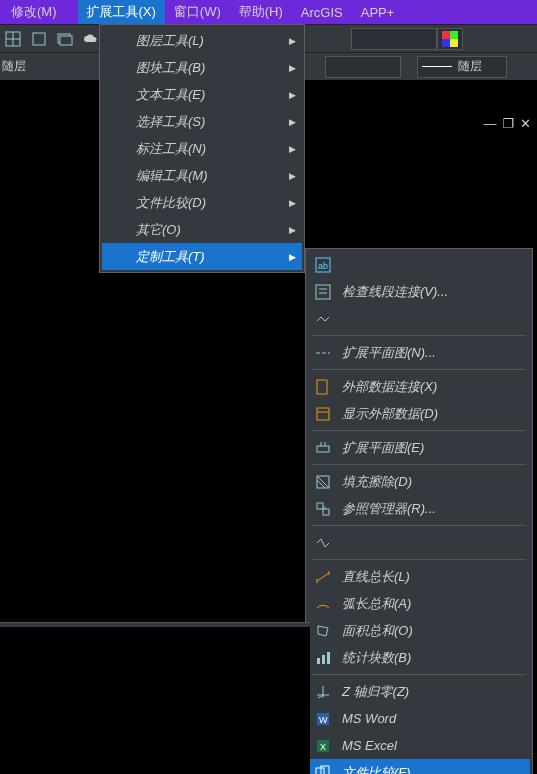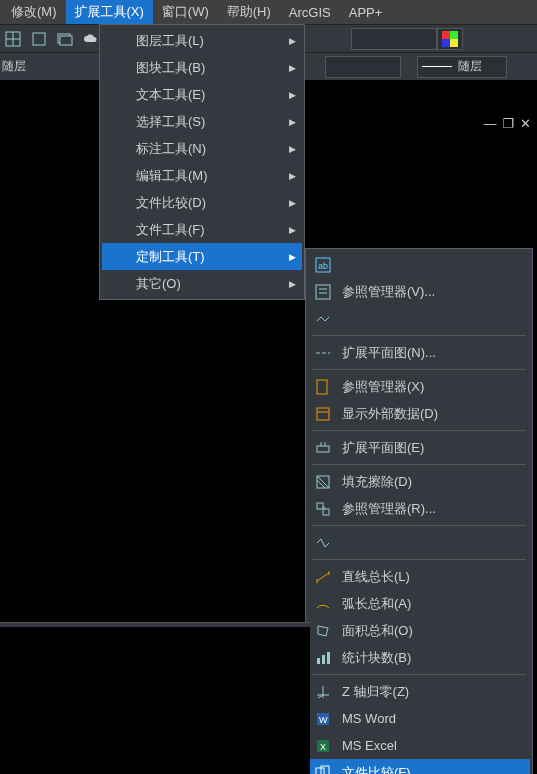--- a/index.html
+++ b/index.html
@@ -6,33 +6,34 @@
   body {
     width: 537px; height: 774px;
     background: #000;
     font-family: "Microsoft YaHei", Arial, sans-serif;
     font-size: 13px;
     color: #d0d0d0;
     position: relative;
     overflow: hidden;
   }
   .menubar {
-    background: #404040;
+    background: #6d28d9;
     height: 24px;
     display: flex;
     align-items: center;
     padding-left: 2px;
   }
   .menubar .mitem {
     padding: 3px 9px;
     cursor: pointer;
   }
   .menubar .mitem.active {
     background: #1a73cc;
     color: #fff;
+    margin-left: 12px;
   }
 
   .toolbar1, .toolbar2 {
     background: #33393f;
     height: 28px;
     display: flex; align-items: center;
     border-top: 1px solid #222;
     padding-left: 2px;
     gap: 4px;
   }
@@ -69,21 +70,21 @@
     background: #33393f;
     border: 1px solid #5a5f64;
     padding: 2px;
   }
   .menu .row {
     display:flex; align-items:center;
     height:27px; padding:0 6px 0 6px;
     white-space:nowrap; cursor:pointer;
     position:relative;
   }
-  .menu .row .lbl { padding:0 18px 0 10px; }
+  .menu .row .lbl { padding:0 18px 0 10px;font-style:italic; }
   .menu .row.hassub::after {
     content:"▶"; font-size:9px; position:absolute; right:6px; color:#ccc;
   }
   .menu .row.highlight {
     background:#1a73cc; color:#fff;
   }
   .menu .row.highlight::after{color:#fff;}
   .menu .sep {
     height:1px; background:#555; margin:3px 4px;
   }
@@ -194,50 +195,46 @@
   <div class="row hassub">
       <span class="icon"></span>
       <span class="lbl">编辑工具(M)</span>
     </div>
   <div class="row hassub">
       <span class="icon"></span>
       <span class="lbl">文件比较(D)</span>
     </div>
   <div class="row hassub">
       <span class="icon"></span>
-      <span class="lbl">文件工具(F)</span>
+      <span class="lbl">其它(O)</span>
     </div>
   <div class="row hassub highlight">
       <span class="icon"></span>
       <span class="lbl">定制工具(T)</span>
-    </div>
-  <div class="row hassub">
-      <span class="icon"></span>
-      <span class="lbl">其它(O)</span>
     </div>
 </div>
 
 <div class="menu menu2">
   <div class="row">
       <span class="icon">
         <svg viewBox="0 0 16 16">
           <rect x="1" y="1" width="14" height="14" fill="none" stroke="#6cf"></rect>
           <text x="3" y="12" font-size="9" fill="#6cf">ab</text>
         </svg>
       </span>
     </div>
   <div class="row">
       <span class="icon">
         <svg viewBox="0 0 16 16">
           <rect x="1" y="1" width="14" height="14" fill="none" stroke="#9cc"></rect>
           <line x1="4" y1="5" x2="12" y2="5" stroke="#9cc"></line>
           <line x1="4" y1="9" x2="12" y2="9" stroke="#9cc"></line>
         </svg>
       </span>
-      <span class="lbl">参照管理器(V)...</span>
+      <span class="lbl">检查线段连接(V)...</span>
     </div>
   <div class="row">
       <span class="icon">
         <svg viewBox="0 0 16 16">
           <polyline points="2,10 6,6 10,10 14,6" fill="none" stroke="#9cc"></polyline>
         </svg>
       </span>
     </div>
   <div class="sep"></div>
   <div class="row">
@@ -248,21 +245,21 @@
       </span>
       <span class="lbl">扩展平面图(N)...</span>
     </div>
   <div class="sep"></div>
   <div class="row">
       <span class="icon">
         <svg viewBox="0 0 16 16">
           <rect x="2" y="1" width="10" height="14" fill="none" stroke="#e90"></rect>
         </svg>
       </span>
-      <span class="lbl">参照管理器(X)</span>
+      <span class="lbl">外部数据连接(X)</span>
     </div>
   <div class="row">
       <span class="icon">
         <svg viewBox="0 0 16 16">
           <rect x="2" y="2" width="12" height="12" fill="none" stroke="#e90"></rect>
           <line x1="2" y1="6" x2="14" y2="6" stroke="#e90"></line>
         </svg>
       </span>
       <span class="lbl">显示外部数据(D)</span>
     </div>

